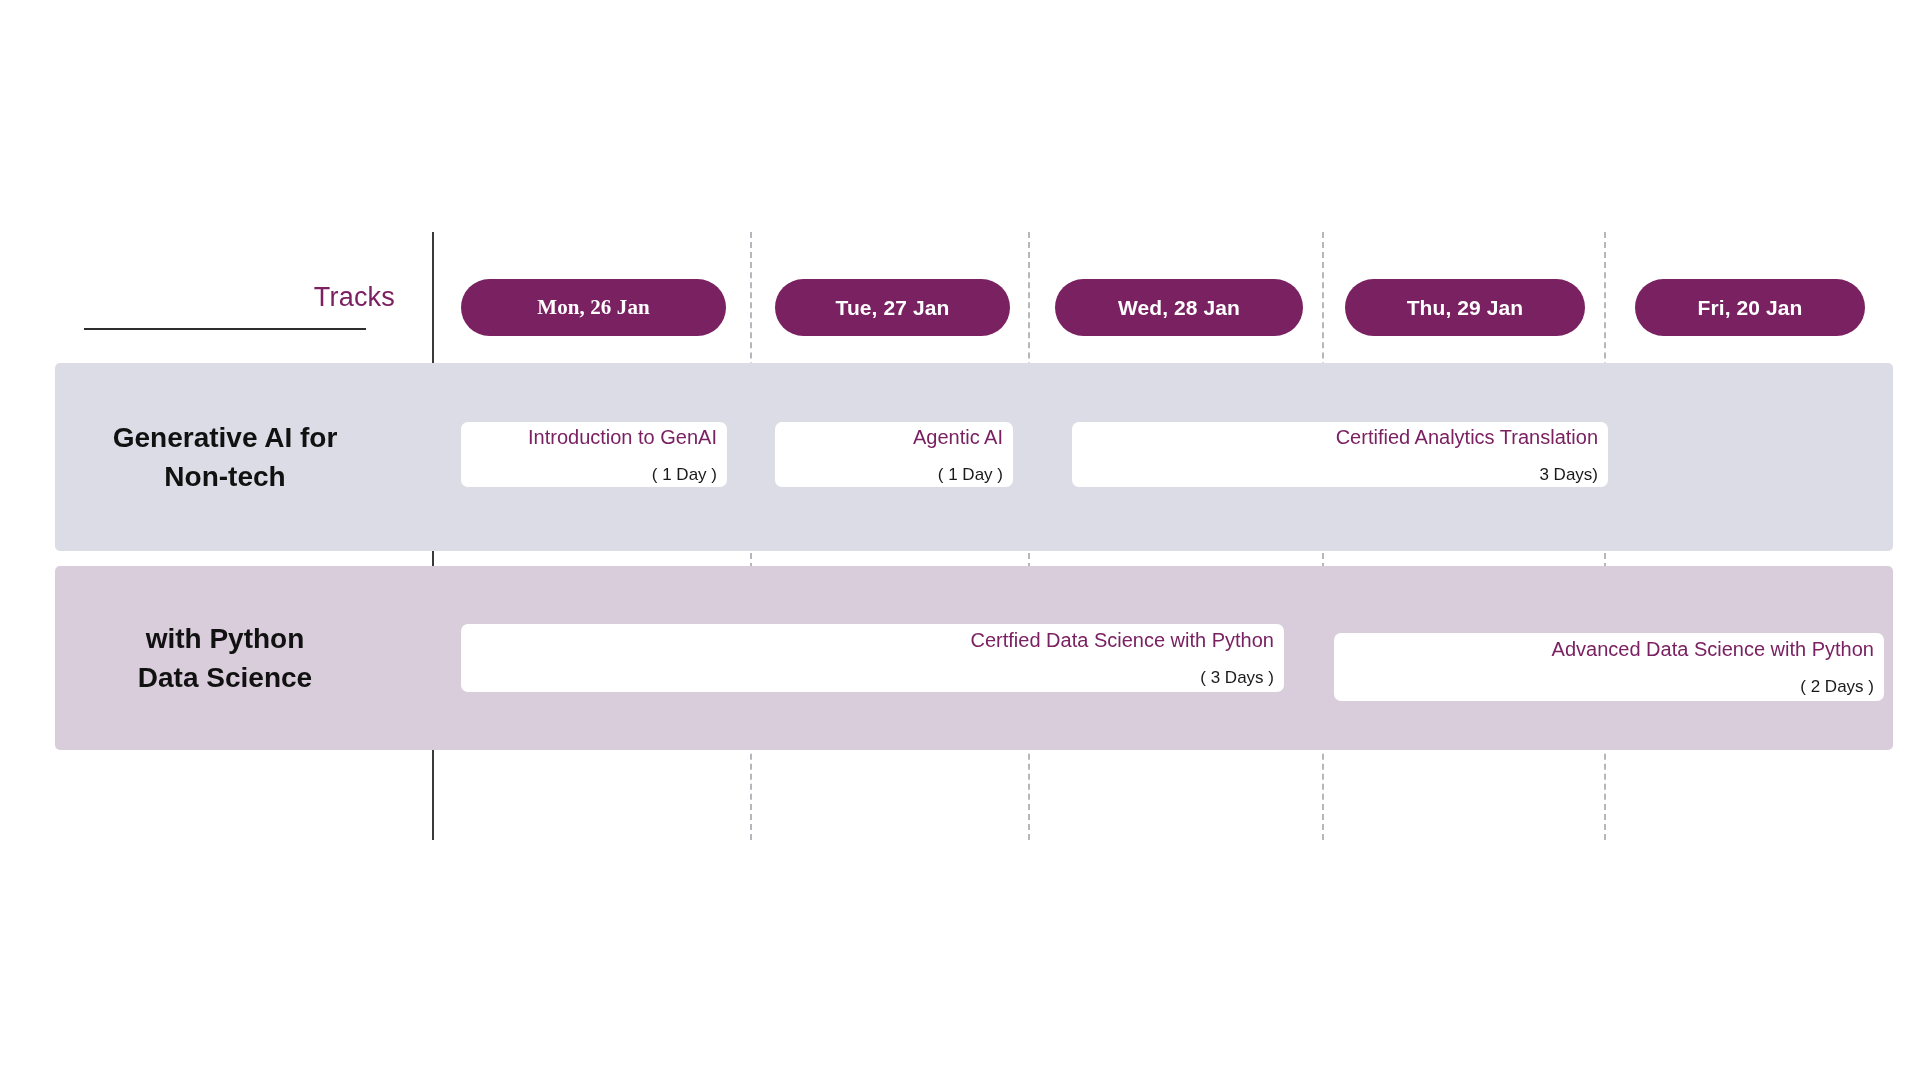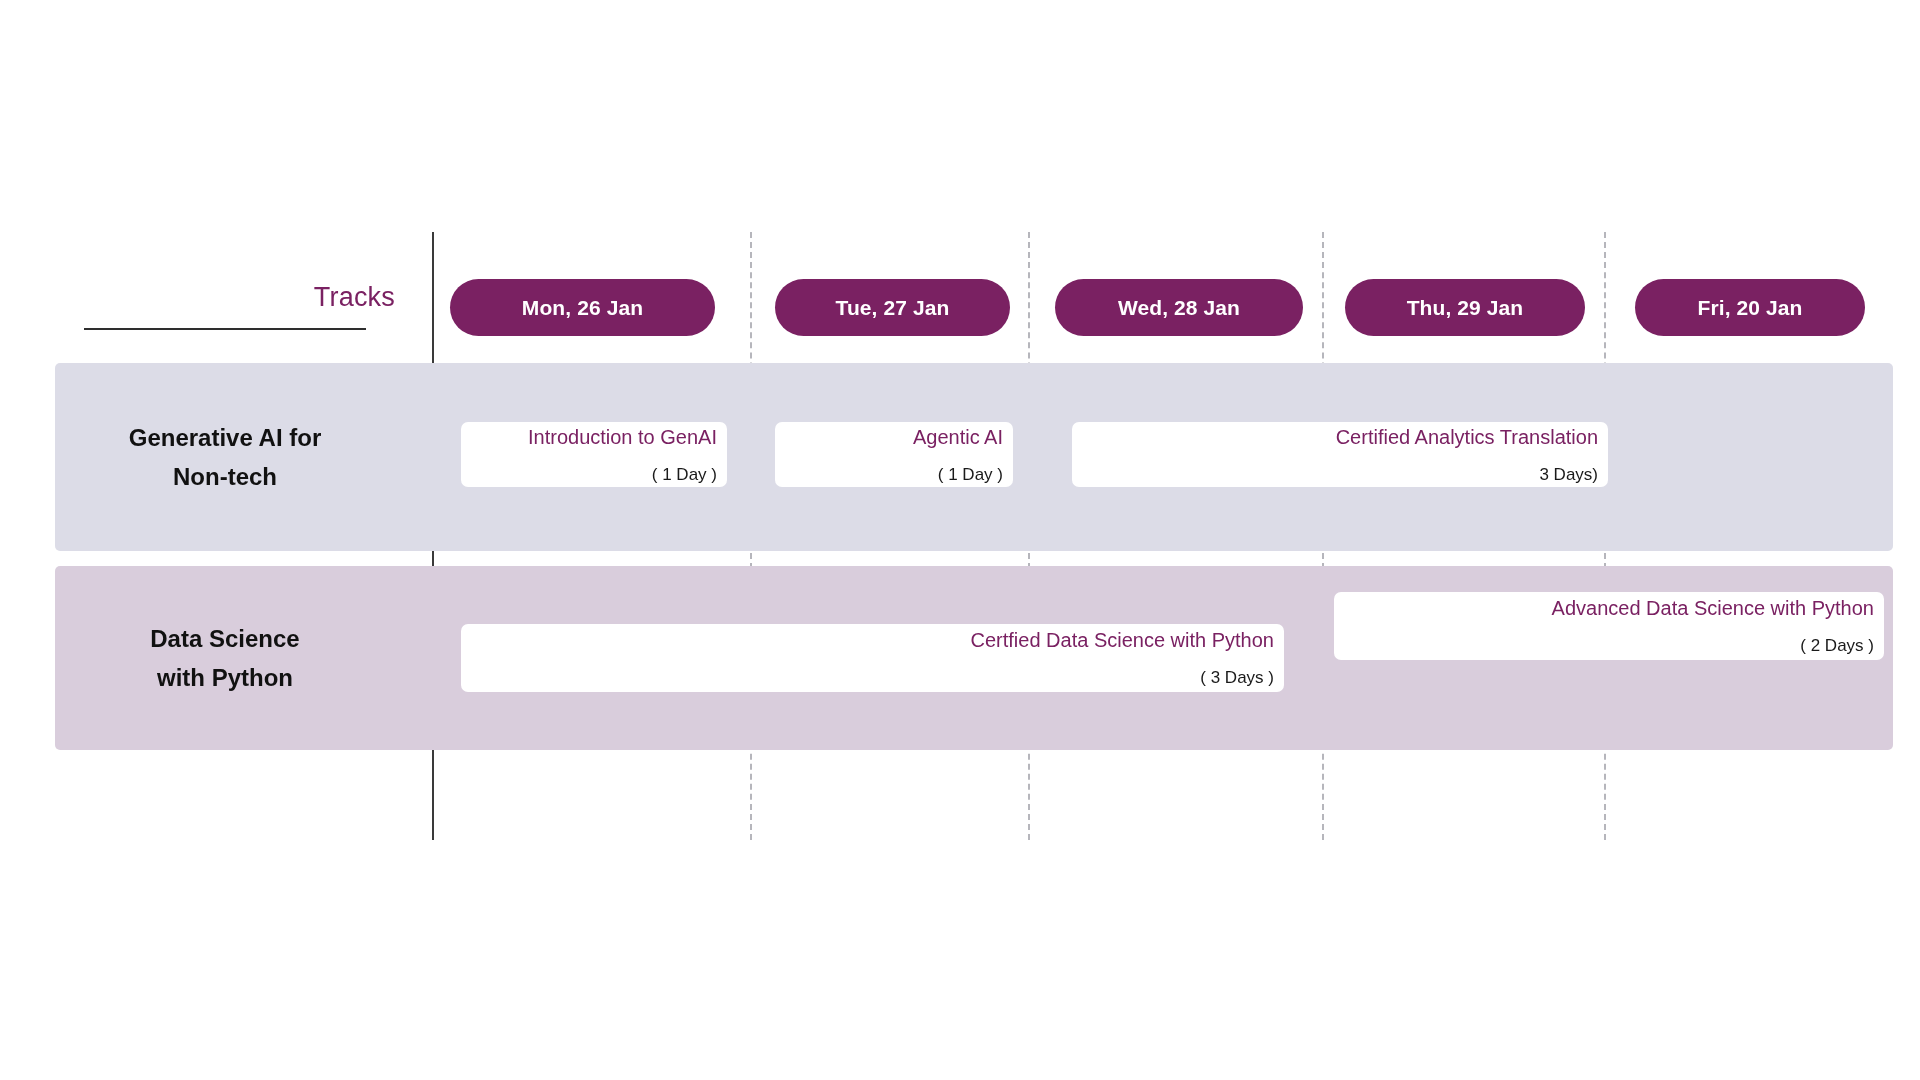--- a/index.html
+++ b/index.html
@@ -84,21 +84,21 @@
   .track-row.r0 { top: 363px; height: 188px; background: #dcdce7; }
   .track-row.r1 { top: 566px; height: 184px; background: #d9cddc; }
 
   .track-label {
     position: absolute;
     left: 0;
     top: 50%;
     transform: translateY(-50%);
     width: 340px;
     text-align: center;
-    font-size: 24px;
+    font-size: 28px;
     font-weight: bold;
     color: #111111;
     line-height: 39px;
   }
 
   
   .course-card {
     position: absolute;
     background: #ffffff;
     border-radius: 7px;
@@ -134,21 +134,21 @@
   <div class="vline dashed" style="left:750px;"></div>
   <div class="vline dashed" style="left:1028px;"></div>
   <div class="vline dashed" style="left:1322px;"></div>
   <div class="vline dashed" style="left:1604px;"></div>
 
   <div id="tracks-header">
     <div id="tracks-title">Tracks</div>
     <div id="tracks-rule"></div>
   </div>
 
-  <div class="date-pill" style="left:450px;  width:265px;">
+  <div class="date-pill" style="left:461px;  width:265px;font-family:Liberation Serif, serif;">
     <span>Mon, 26 Jan</span>
   </div>
   <div class="date-pill" style="left:775px;  width:235px;">
     <span>Tue, 27 Jan</span>
   </div>
   <div class="date-pill" style="left:1055px; width:248px;">
     <span>Wed, 28 Jan</span>
   </div>
   <div class="date-pill" style="left:1345px; width:240px;">
     <span>Thu, 29 Jan</span>
@@ -174,28 +174,28 @@
     <div class="course-duration">( 1 Day )</div>
   </div>
 
   <div class="course-card" style="left:1072px; top:422px; width:536px; height:65px;">
     <div class="course-title">Certified Analytics Translation</div>
     <div class="course-duration">3 Days)</div>
   </div>
 
   <div class="track-row r1">
     <div class="track-label">
+      <div>with Python</div>
       <div>Data Science</div>
-      <div>with Python</div>
     </div>
   </div>
 
   <div class="course-card" style="left:461px; top:624px; width:823px; height:68px;">
     <div class="course-title">Certfied Data Science with Python</div>
     <div class="course-duration">( 3 Days )</div>
   </div>
 
-  <div class="course-card" style="left:1334px; top:592px; width:550px; height:68px;">
+  <div class="course-card" style="left:1334px; top:633px; width:550px; height:68px;">
     <div class="course-title">Advanced Data Science with Python</div>
     <div class="course-duration">( 2 Days )</div>
   </div>
 
 </div>
 
 </body></html>

